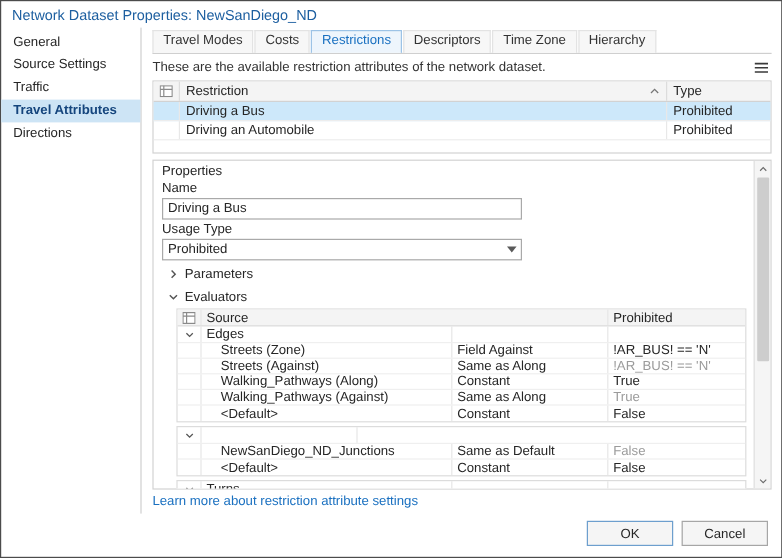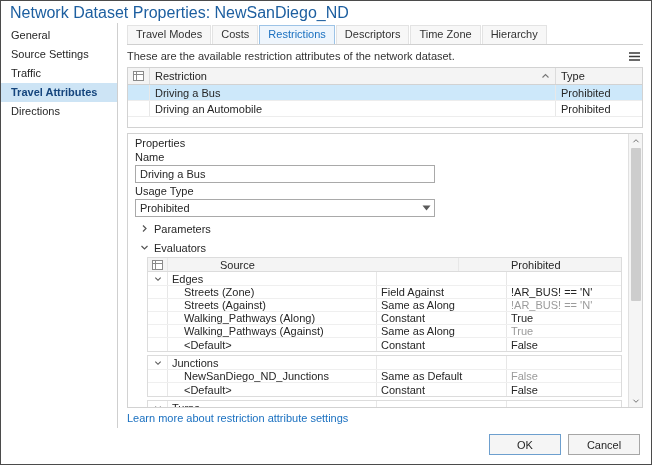--- a/index.html
+++ b/index.html
@@ -9,21 +9,21 @@
     font-size: 11px; color:#262626;
   }
   .window {
     width: 652px; height: 465px;
     border: 1px solid #4b4b4b;
     background:#fff;
     display:flex; flex-direction:column;
     box-shadow: 2px 2px 6px rgba(0,0,0,.25);
   }
   
-  .titlebar { padding:5px 9px 3px; color:#1d5fa0; font-size:16px; line-height:14px; }
+  .titlebar { padding:5px 9px 3px; color:#1d5fa0; font-size:12px; line-height:14px; }
 
   
   .bodywrap { flex:1; display:flex; min-height:0; }
   .sidebar { width:117px; border-right:1px solid #cfcfcf; padding-top:3px; flex-shrink:0; }
   .side-item { padding:3px 4px 3px 10px; line-height:13px; cursor:default; }
   .side-item.selected { background:#cde4f5; font-weight:bold; color:#15457d; }
 
   .main { flex:1; display:flex; flex-direction:column; padding:2px 8px 0 9px; min-width:0; }
 
   
@@ -64,21 +64,21 @@
   .dd-caret { width:16px; display:flex; align-items:center; justify-content:center; }
 
   .section-row { display:flex; align-items:center; gap:5px; margin-top:4px; height:15px; padding-left:5px; }
 
   
   .etable { margin:2px 0 0 12px; }
   .eblock { border:1px solid #dcdcdc; background:#fff; }
   .eblock + .eblock { margin-top:3px; }
   .erow { display:flex; align-items:stretch; height:13px; border-bottom:1px solid #efefef; }
   .erow:last-child { border-bottom:none; }
-  .ehdr { background:#f4f4f4; height:14px; border-bottom:1px solid #dcdcdc;gap:48px; }
+  .ehdr { background:#f4f4f4; height:14px; border-bottom:1px solid #dcdcdc; }
   .egroup { height:14px; }
   .ecell { display:flex; align-items:center; border-right:1px solid #e7e7e7; overflow:hidden; white-space:nowrap; }
   .ecol-icon { width:20px; justify-content:center; flex-shrink:0; }
   .ecol-src { flex:1; padding-left:4px; }
   .src-indent { padding-left:16px; }
   .ecol-type { width:130px; padding-left:4px; flex-shrink:0; }
   .ecol-val { width:114px; padding-left:4px; flex-shrink:0; border-right:none; }
   .muted { color:#9b9b9b; }
   .gname { font-weight:normal; }
 
@@ -249,21 +249,20 @@
             </div>
           </div>
 
           <div class="eblock">
             <div class="erow egroup">
               <div class="ecell ecol-icon">
                 <svg width="8" height="8" viewBox="0 0 9 9">
                   <path d="M1.5 3 L4.5 6 L7.5 3" stroke="#555" stroke-width="1.2" fill="none"></path>
                 </svg>
               </div>
-              <div class="ecell ecol-src gname">Junctions</div>
               <div class="ecell ecol-type"></div>
               <div class="ecell ecol-val"></div>
             </div>
             <div class="erow">
               <div class="ecell ecol-icon"></div>
               <div class="ecell ecol-src src-indent">NewSanDiego_ND_Junctions</div>
               <div class="ecell ecol-type">Same as Default</div>
               <div class="ecell ecol-val muted">False</div>
             </div>
             <div class="erow">

